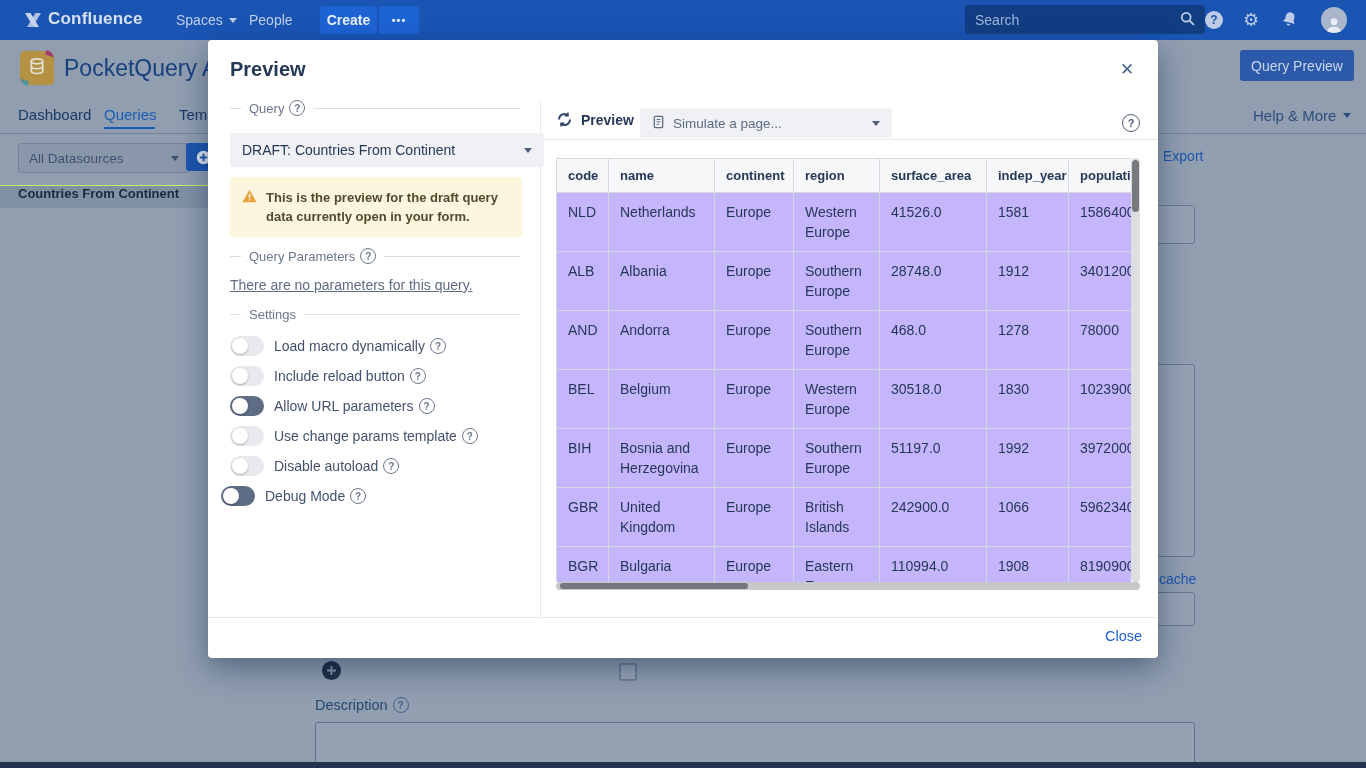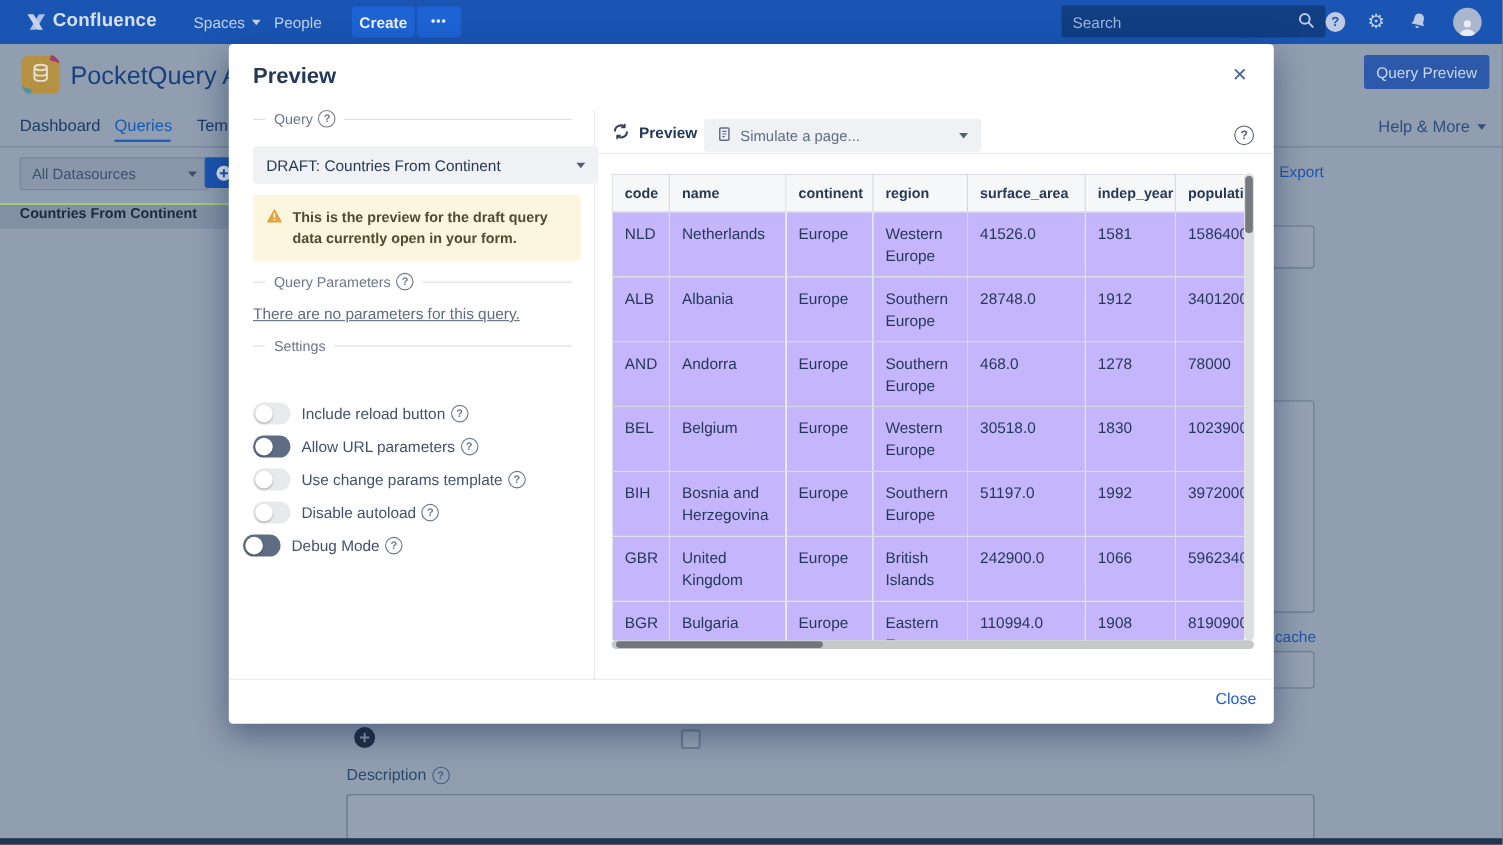--- a/index.html
+++ b/index.html
@@ -51,21 +51,21 @@
   .qicon{display:inline-flex;width:14px;height:14px;border:1px solid #6B778C;border-radius:50%;color:#6B778C;
          font-size:10px;font-weight:700;align-items:center;justify-content:center;flex:none;}
   .qicon::after{content:"?";}
   .qicon.big{width:16px;height:16px;border-color:#505F79;color:#505F79;font-size:11px;}
 
   .mselect{background:#F0F1F4;border-radius:3px;display:flex;align-items:center;padding:0 12px;
            font-size:14px;color:#253858;}
   .mselect .caret{color:#505F79;margin-left:auto;}
   .mselect.ph{color:#5E6C84;font-size:13.5px;gap:8px;}
 
-  .warnbox{background:#FCF6DF;border-radius:3px;padding:11px 18px 11px 12px;display:flex;gap:9px;}
+  .warnbox{background:#FCF6DF;border-radius:3px;padding:11px 12px 11px 12px;display:flex;gap:9px;}
   .warnbox p{margin:0;font-size:13px;line-height:19px;color:#524A2E;font-weight:600;}
 
   .empty-msg{font-size:14px;color:#5E6C84;text-decoration:underline;}
 
   .toggle-row{display:flex;align-items:center;gap:10px;height:20px;}
   .toggle{width:34px;height:20px;border-radius:10px;background:#E7E9ED;position:relative;flex:none;cursor:pointer;}
   .toggle::after{content:"";position:absolute;left:2px;top:2px;width:16px;height:16px;border-radius:50%;background:#fff;
                  box-shadow:0 1px 2px rgba(0,0,0,.28);}
   .toggle.on{background:#5E6C84;}
   .toggle-label{font-size:14px;color:#42526E;display:flex;align-items:center;gap:5px;}
@@ -227,20 +227,27 @@
           <span class="qicon"></span>
         </span>
     </div>
     <span class="abs empty-msg" style="left:22px;top:237px;">There are no parameters for this query.</span>
     <div class="abs legend" style="left:22px;top:267px;width:290px;">
       <span class="lg">
           <span>Settings</span>
         </span>
     </div>
 
+    <div class="abs toggle-row" style="left:22px;top:296px;">
+      <span class="toggle"></span>
+      <span class="toggle-label">
+          <span>Load macro dynamically</span>
+          <span class="qicon"></span>
+        </span>
+    </div>
     <div class="abs toggle-row" style="left:22px;top:326px;">
       <span class="toggle"></span>
       <span class="toggle-label">
           <span>Include reload button</span>
           <span class="qicon"></span>
         </span>
     </div>
     <div class="abs toggle-row" style="left:22px;top:356px;">
       <span class="toggle on"></span>
       <span class="toggle-label">

